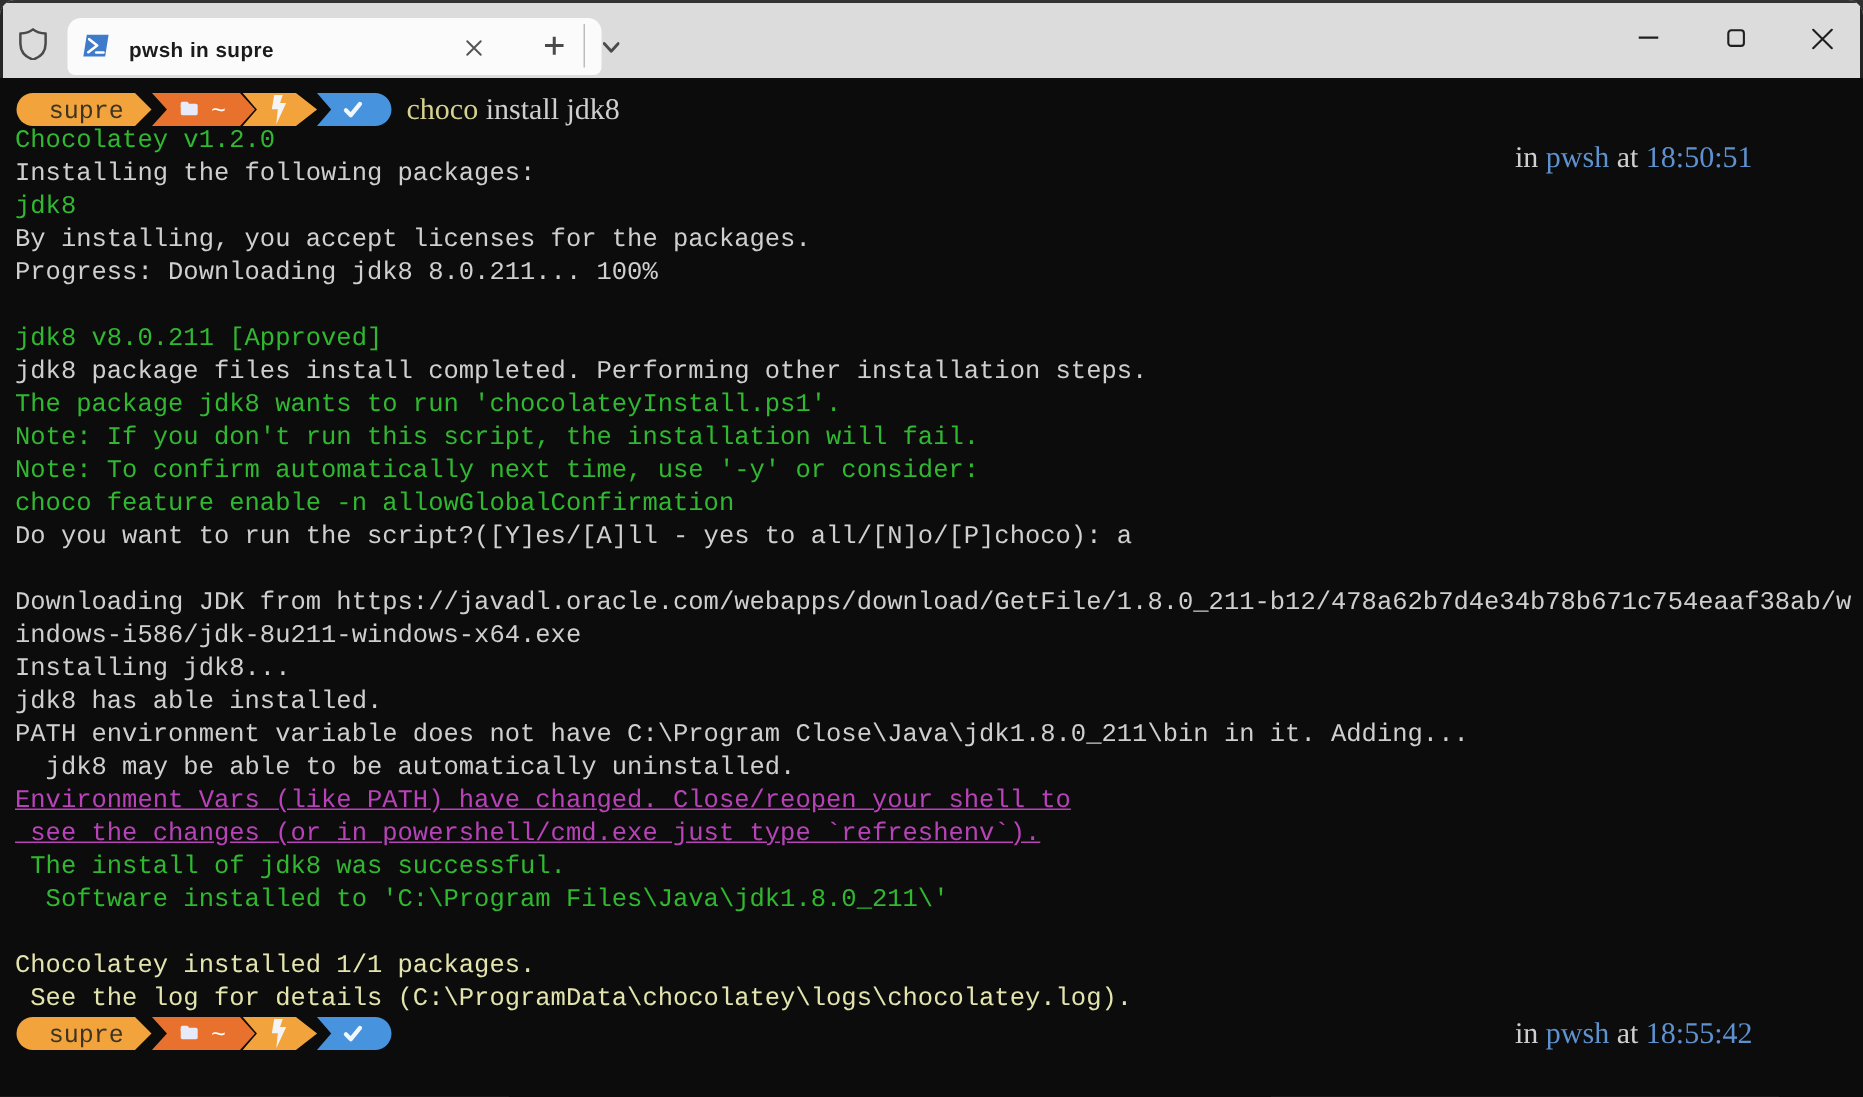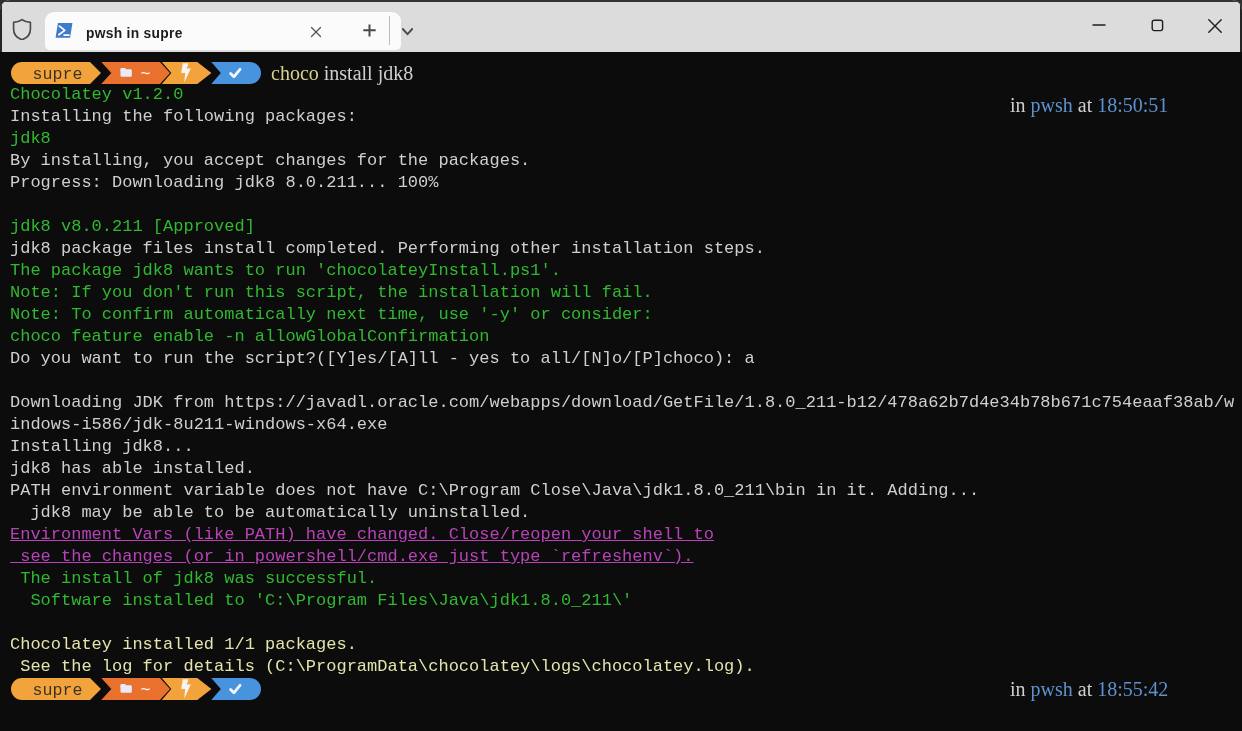--- a/index.html
+++ b/index.html
@@ -16,21 +16,21 @@
 .w{color:#cfcfcf;}
 .cy{color:#d8d28f;}
 </style>
 </head>
 <body>
 <div class="win">
 
   <pre class="term">Chocolatey v1.2.0
 <span class="w">Installing the following packages:</span>
 jdk8
-<span class="w">By installing, you accept changes for the packages.</span>
+<span class="w">By installing, you accept licenses for the packages.</span>
 <span class="w">Progress: Downloading jdk8 8.0.211... 100%</span>
 
 jdk8 v8.0.211 [Approved]
 <span class="w">jdk8 package files install completed. Performing other installation steps.</span>
 The package jdk8 wants to run 'chocolateyInstall.ps1'.
 Note: If you don't run this script, the installation will fail.
 Note: To confirm automatically next time, use '-y' or consider:
 choco feature enable -n allowGlobalConfirmation
 <span class="w">Do you want to run the script?([Y]es/[A]ll - yes to all/[N]o/[P]choco): a</span>
 

